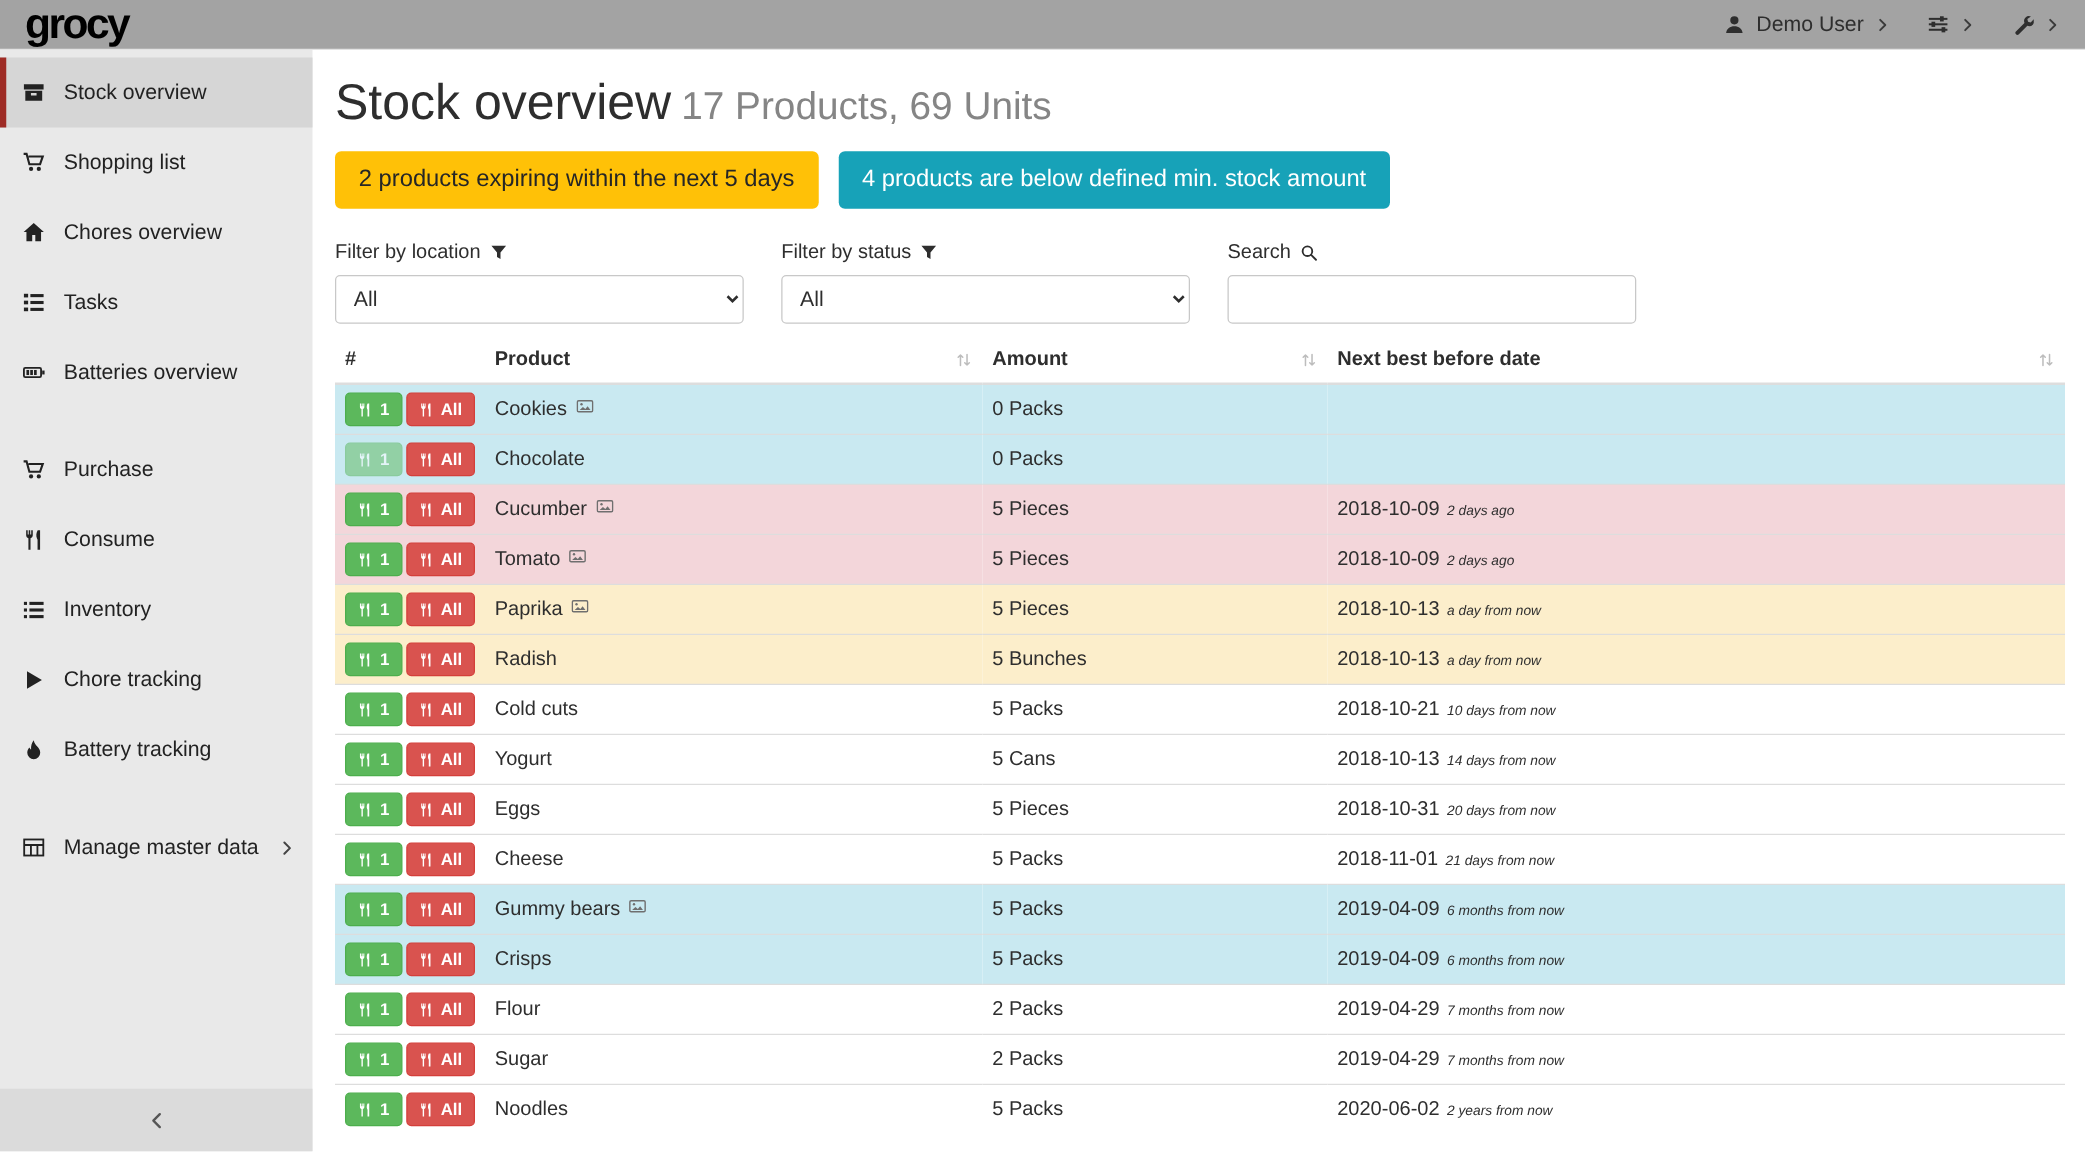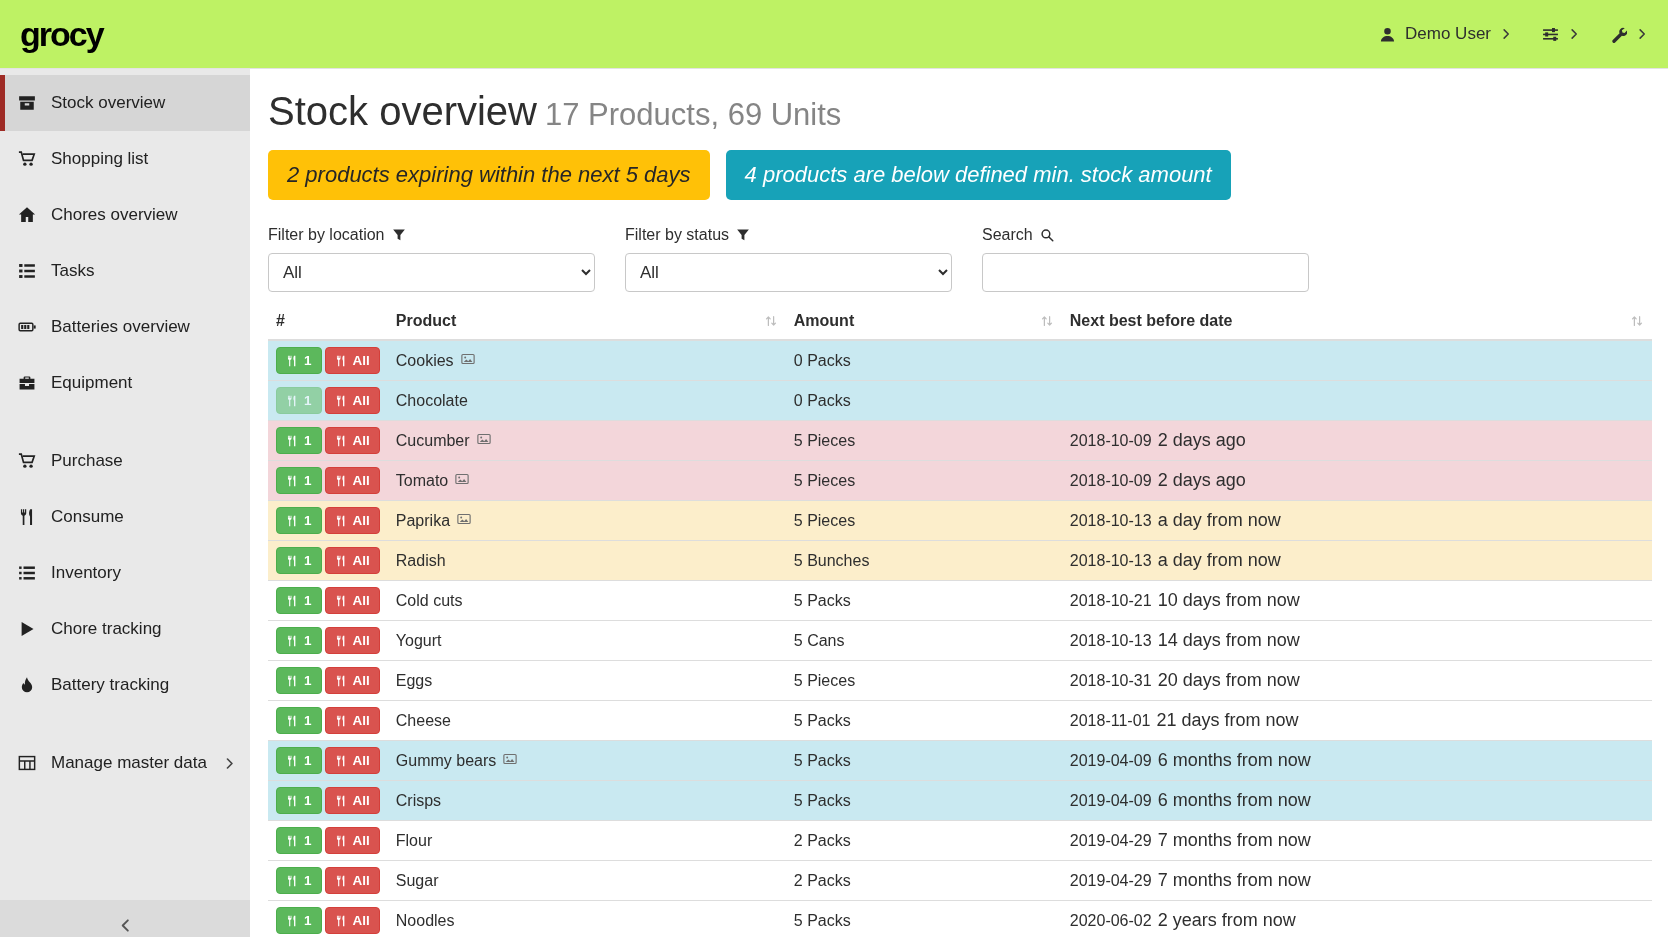--- a/index.html
+++ b/index.html
@@ -3,21 +3,21 @@
 <meta charset="utf-8">
 <style>
   * { box-sizing: border-box; margin: 0; padding: 0; }
   html, body { width: 1668px; height: 937px; overflow: hidden; }
   body { font-family: "Liberation Sans", sans-serif; background: #fff; color: #2e2e2e; }
 
   span[data-icon] { display: inline-flex; align-items: center; justify-content: center; }
   span[data-icon] svg { width: 1em; height: 1em; display: block; }
 
   
-  .navbar { height: 69px; background: #bef264; border-bottom: 1px solid #e3e3e3;
+  .navbar { height: 40px; background: #a3a3a3; border-bottom: 1px solid #e3e3e3;
             display: flex; align-items: center; justify-content: space-between; padding: 0 20px; }
   .logo { font-size: 34px; font-weight: bold; letter-spacing: -2px; color: #000; cursor: pointer; }
   .nav-right { display: flex; align-items: center; gap: 30px; }
   .nav-group { display: flex; gap: 9px; font-size: 17px; color: #2e2e2e; cursor: pointer; }
   .nicon { font-size: 17px; color: #2e2e2e; }
   .chev { font-size: 12px; color: #3a3a3a; }
 
   
   .layout { display: flex; height: 881px; }
   .sidebar { width: 250px; background: #e9e9e9; position: relative; flex: none; }
@@ -30,21 +30,21 @@
   .side-chev { margin-left: auto; font-size: 13px; color: #444; }
   .side-collapse { position: absolute; left: 0; right: 0; bottom: 0; height: 50px; background: #dbdbdb;
                    display: flex; align-items: center; justify-content: center; font-size: 15px; color: #555; cursor: pointer; }
 
   
   .main { flex: 1; padding: 16px 16px 0 18px; overflow: hidden; }
   h1 { font-weight: 500; font-size: 40px; color: #2e2e2e; margin: 4px 0 16px; }
   .subtitle { color: #858585; font-size: 31px; font-weight: 400; margin-left: 8px; }
 
   .alerts { display: flex; gap: 16px; margin-bottom: 26px; }
-  .alert { padding: 12px 19px; border-radius: 5px; font-size: 22px; cursor: pointer; font-style: italic; }
+  .alert { padding: 12px 19px; border-radius: 5px; font-size: 19px; cursor: pointer; }
   .alert-warning { background: var(--warning, #ffc107); color: #262626; }
   .alert-danger  { background: var(--danger, #dc3545); color: #fff; }
   .alert-info    { background: var(--info, #17a2b8); color: #fff; }
 
   .filters { display: flex; margin-bottom: 10px; }
   .filter-col { width: 357px; }
   .filter-label { display: flex; align-items: center; gap: 7px; font-size: 16px; margin-bottom: 9px; color: #2e2e2e; }
   .ficon { font-size: 14px; color: #2e2e2e; }
   .filter-col select, .filter-col input { width: 327px; height: 39px; font-size: 17px; font-family: inherit;
         border: 1px solid #c8c8c8; border-radius: 4px; padding: 0 10px; background: #fff; color: #2e2e2e; }
@@ -60,21 +60,21 @@
   tr.row-warning { background: #fceecb; }
   .cell-actions { white-space: nowrap; }
   .btn { display: inline-flex; align-items: center; gap: 6px; border-radius: 4px; border: 1px solid transparent;
          color: #fff; font-size: 13.5px; font-weight: bold; padding: 5px 9px; cursor: pointer;
          font-family: inherit; vertical-align: middle; }
   .btn-green { background: var(--success, #5cb85c); border-color: #4cae4c; }
   .btn-green.disabled { opacity: .5; }
   .btn-red { background: var(--consume-all, #d9534f); border-color: #d43f3a; margin-left: 3px; }
   .bicon { font-size: 12px; color: #fff; }
   .img-ic { font-size: 14px; color: #6f6f6f; margin-left: 7px; }
-  .rel { font-size: 18px; margin-left: 6px; }
+  .rel { font-style: italic; font-size: 11px; margin-left: 6px; }
 </style>
 </head>
 <body>
 
 <nav class="navbar">
   <div class="logo">grocy</div>
   <div class="nav-right">
     <div class="nav-group">
       <span class="nicon" data-icon="user">
           <svg viewBox="0 0 16 16">
@@ -167,28 +167,20 @@
             <svg viewBox="0 0 16 16">
               <rect x="1" y="4.7" width="12.2" height="6.6" rx="1" fill="none" stroke="currentColor" stroke-width="1.3"></rect>
               <rect x="14" y="6.6" width="1.7" height="2.8" fill="currentColor"></rect>
               <rect x="2.8" y="6.2" width="1.9" height="3.6" fill="currentColor"></rect>
               <rect x="5.5" y="6.2" width="1.9" height="3.6" fill="currentColor"></rect>
               <rect x="8.2" y="6.2" width="1.9" height="3.6" fill="currentColor"></rect>
             </svg>
           </span>
           <span>Batteries overview</span>
         </div>
-        <div class="side-item">
-          <span class="sicon" data-icon="briefcase">
-            <svg viewBox="0 0 16 16">
-              <path fill="currentColor" d="M6 2.2h4a1 1 0 0 1 1 1v1h3.6v3.7H1.4V4.2H5v-1a1 1 0 0 1 1-1zm.4 2h3.2v-1H6.4zM1.4 8.9h4.8v1.7h3.6V8.9h4.8v4.9H1.4z"></path>
-            </svg>
-          </span>
-          <span>Equipment</span>
-        </div>
         <div class="side-item gap">
           <span class="sicon" data-icon="shopping-cart">
             <svg viewBox="0 0 16 16">
               <path fill="none" stroke="currentColor" stroke-width="1.5" d="M.8 1.9h2.1l2 7.3h7.6l1.9-5.5H4.3"></path>
               <circle cx="6.1" cy="12.6" r="1.5" fill="currentColor"></circle>
               <circle cx="11.6" cy="12.6" r="1.5" fill="currentColor"></circle>
             </svg>
           </span>
           <span>Purchase</span>
         </div>

